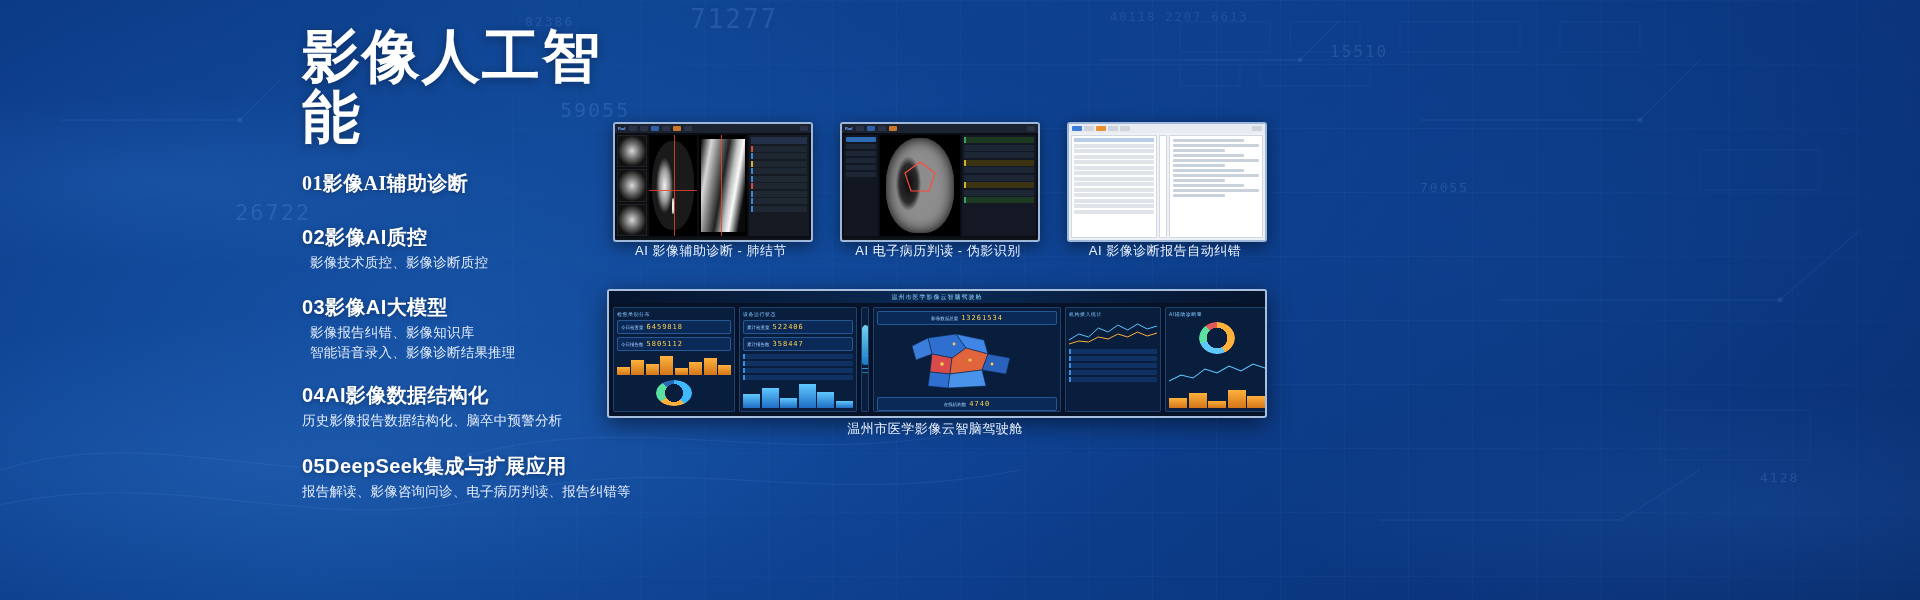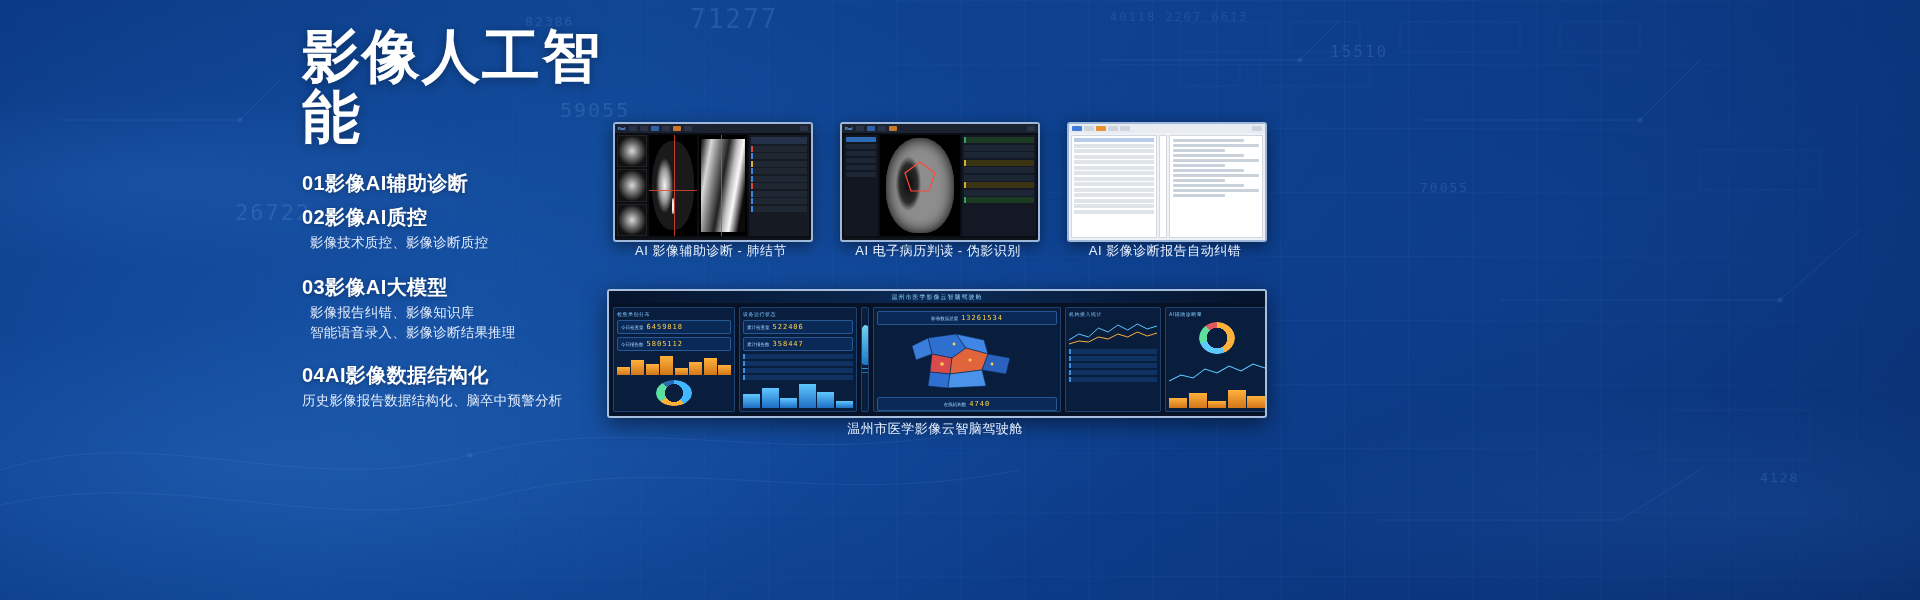--- a/index.html
+++ b/index.html
@@ -53,21 +53,21 @@
   .item{margin-bottom:13px;}
   .item-title{
     font-size:20px;font-weight:bold;line-height:1.3;color:#ffffff;
     letter-spacing:.4px;
     text-shadow:0 1px 5px rgba(0,0,0,.35);
   }
   .item-sub{
     font-size:13.5px;line-height:1.45;color:#e2ecfb;margin-top:3px;
     letter-spacing:.2px;font-weight:400;
   }
-  .i1{margin-bottom:8px;}
+  .i1{margin-bottom:28px;font-family:Liberation Serif, serif;}
   .i2{margin-bottom:22px;}
   .i3{margin-bottom:20px;}
   .i4{margin-bottom:22px;}
 
   
   .shot{
     position:absolute;border:2px solid #9fb7d8;border-radius:3px;
     background:#10131a;overflow:hidden;
     box-shadow:0 4px 16px rgba(0,0,0,.45);
   }
@@ -235,20 +235,24 @@
       <div class="item-title">03影像AI大模型</div>
       <div class="item-sub" style="padding-left:8px">影像报告纠错、影像知识库</div>
       <div class="item-sub" style="padding-left:8px;margin-top:0">智能语音录入、影像诊断结果推理</div>
     </div>
 
     <div class="item i4">
       <div class="item-title">04AI影像数据结构化</div>
       <div class="item-sub">历史影像报告数据结构化、脑卒中预警分析</div>
     </div>
 
+    <div class="item">
+      <div class="item-title">05DeepSeek集成与扩展应用</div>
+      <div class="item-sub">报告解读、影像咨询问诊、电子病历判读、报告纠错等</div>
+    </div>
   </div>
 
   <div class="shot" style="left:613px;top:122px;width:196px;height:116px;">
     <div class="appbar">
       <span class="lg">Rad</span>
       <span class="tbtn"></span>
       <span class="tbtn"></span>
       <span class="tbtn b"></span>
       <span class="tbtn"></span>
       <span class="tbtn o"></span>

